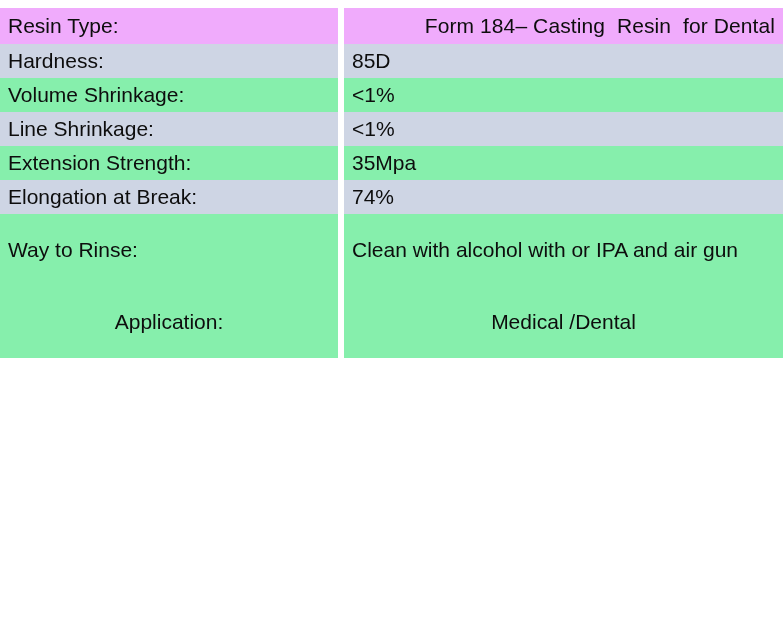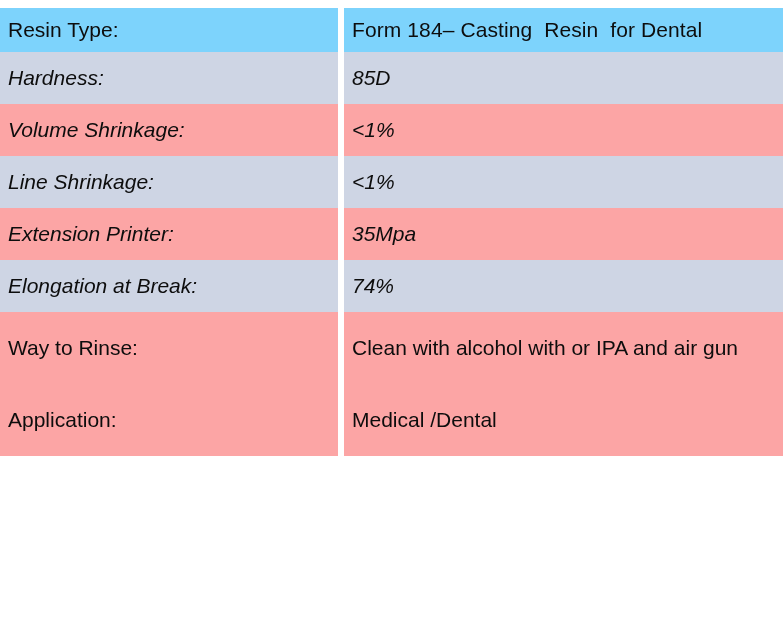--- a/index.html
+++ b/index.html
@@ -34,37 +34,38 @@
     white-space: pre-wrap;
     overflow: hidden;
   }
   #spec-table td.gap {
     padding: 0;
     background: #ffffff;
   }
 
   
   tr.header-row td.cell {
-    background: #7dd3fc;
+    background: #f0abfc;
     color: #ffffff;
-    height: 44px;
+    height: 36px;
     font-size: 22px;
     white-space: pre;
   }
   tr.header-row td.cell.value-cell {
     letter-spacing: 0.1px;
+    text-align: right;
   }
 
   
   tr.row-dark  td.cell { background: #ced5e4; }
-  tr.row-light td.cell { background: #fca5a5; }
+  tr.row-light td.cell { background: #86efac; }
 
-  tr.h-std   td.cell { height: 52px; font-style: italic; }
+  tr.h-std   td.cell { height: 34px; }
   tr.h-tall  td.cell { height: 72px; }
-  tr.h-xtall td.cell { height: 72px; }
+  tr.h-xtall td.cell { height: 72px; text-align: center; }
 
   td.label-cell { padding-left: 6px; }
   td.value-cell { padding-left: 8px; }
 </style>
 </head>
 <body>
 
 <table id="spec-table">
   <colgroup>
     <col class="col-label">
@@ -93,21 +94,21 @@
 
     <tr class="row-dark h-std">
       <td class="cell label-cell">Line Shrinkage:</td>
       <td class="gap"></td>
       <td class="cell value-cell">&lt;1%</td>
     </tr>
 
 
 
     <tr class="row-light h-std">
-      <td class="cell label-cell">Extension Printer:</td>
+      <td class="cell label-cell">Extension Strength:</td>
       <td class="gap"></td>
       <td class="cell value-cell">35Mpa</td>
     </tr>
 
     <tr class="row-dark h-std">
       <td class="cell label-cell">Elongation at Break:</td>
       <td class="gap"></td>
       <td class="cell value-cell">74%</td>
     </tr>
 

